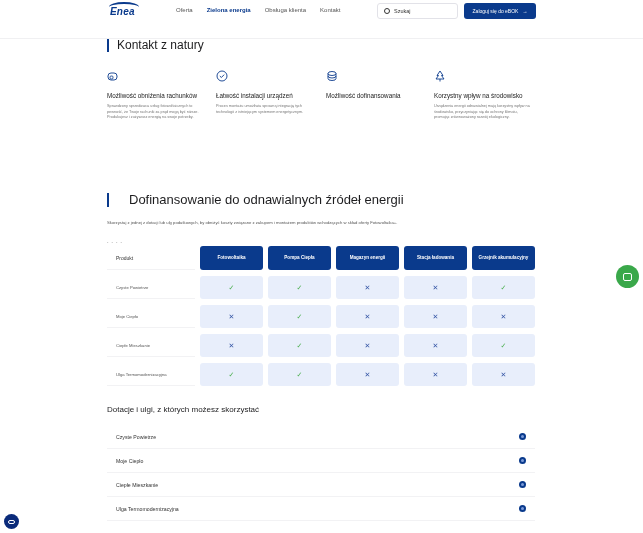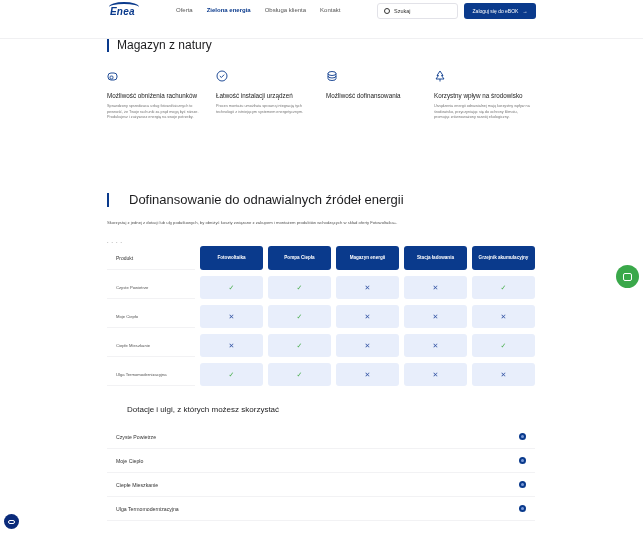--- a/index.html
+++ b/index.html
@@ -35,21 +35,21 @@
   .table { position: absolute; left: 107px; top: 246px; }
   .t-row { display: flex; align-items: center; gap: 5px; margin-bottom: 6px; }
   .t-label { width: 88px; font-size: 4.2px; color: #555; height: 23px; display: flex; align-items: center; padding-left: 9px; border-bottom: 1px solid #f2f2f4; }
   .t-label.head { font-size: 5px; color: #333; height: 24px; }
   .t-head { width: 63px; height: 24px; background: #0a3a8c; border-radius: 3px; color: #fff; font-size: 4.6px; font-weight: bold; display: flex; align-items: center; justify-content: center; text-align: center; line-height: 6px; padding: 0 6px; }
   .t-cell { width: 63px; height: 23px; background: #e8eefb; border-radius: 3px; display: flex; align-items: center; justify-content: center; font-size: 7px; }
   .yes { color: #4caf50; }
   .no { color: #3a5aa8; }
 
   
-  .acc-title { position: absolute; left: 107px; top: 405px; font-size: 8px; color: #1d1d1f; margin-left: 20px; }
+  .acc-title { position: absolute; left: 107px; top: 405px; font-size: 8px; color: #1d1d1f; }
   .acc { position: absolute; left: 107px; top: 425px; width: 428px; }
   .acc-item { height: 24px; border-bottom: 1px solid #f2f2f4; display: flex; align-items: center; justify-content: space-between; padding: 0 9px; font-size: 5.2px; color: #333; }
   .acc-dot { width: 7px; height: 7px; border-radius: 50%; background: #0a3a8c; position: relative; }
   .acc-dot::after { content: ""; position: absolute; left: 2px; top: 2px; width: 3px; height: 3px; border-radius: 50%; background: #7a9ad8; }
 
   .chat-btn { position: absolute; left: 616px; top: 265px; width: 23px; height: 23px; border-radius: 50%; background: #3aa84a; display: flex; align-items: center; justify-content: center; }
   .chat-btn span { width: 9px; height: 8px; border: 1.3px solid #fff; border-radius: 2px; }
   .a11y-btn { position: absolute; left: 4px; top: 514px; width: 15px; height: 15px; border-radius: 50%; background: #0a2a7a; display: flex; align-items: center; justify-content: center; }
   .a11y-btn span { width: 7px; height: 4px; border: 1px solid #fff; border-radius: 2px; }
 </style>
@@ -72,21 +72,21 @@
     <span>Szukaj</span>
   </div>
   <div class="login-btn">
     <span>Zaloguj się do eBOK</span>
     <span>→</span>
   </div>
 </div>
 
 <div class="sec-title" style="left:107px; top:38px;">
   <div class="sec-bar" style="height:13px;"></div>
-  <span class="sec-title-text">Magazyn z natury</span>
+  <span class="sec-title-text">Kontakt z natury</span>
 </div>
 
 <div class="feature" style="left:107px;">
   <svg class="feature-icon" viewBox="0 0 12 12">
       <rect x="1" y="3" width="9" height="7" rx="3" fill="none" stroke="#0a3a8c" stroke-width="0.9"></rect>
       <rect x="3" y="6" width="3" height="3" rx="1" fill="none" stroke="#0a3a8c" stroke-width="0.8"></rect>
     </svg>
   <div class="feature-title">Możliwość obniżenia rachunków</div>
   <div class="feature-text">Sprawdzony sprzedawca usług fotowoltaicznych to pewność, że Twoje rachunki za prąd mogą być niższe. Produkujesz i zużywasz energię na swoje potrzeby.</div>
 </div>

